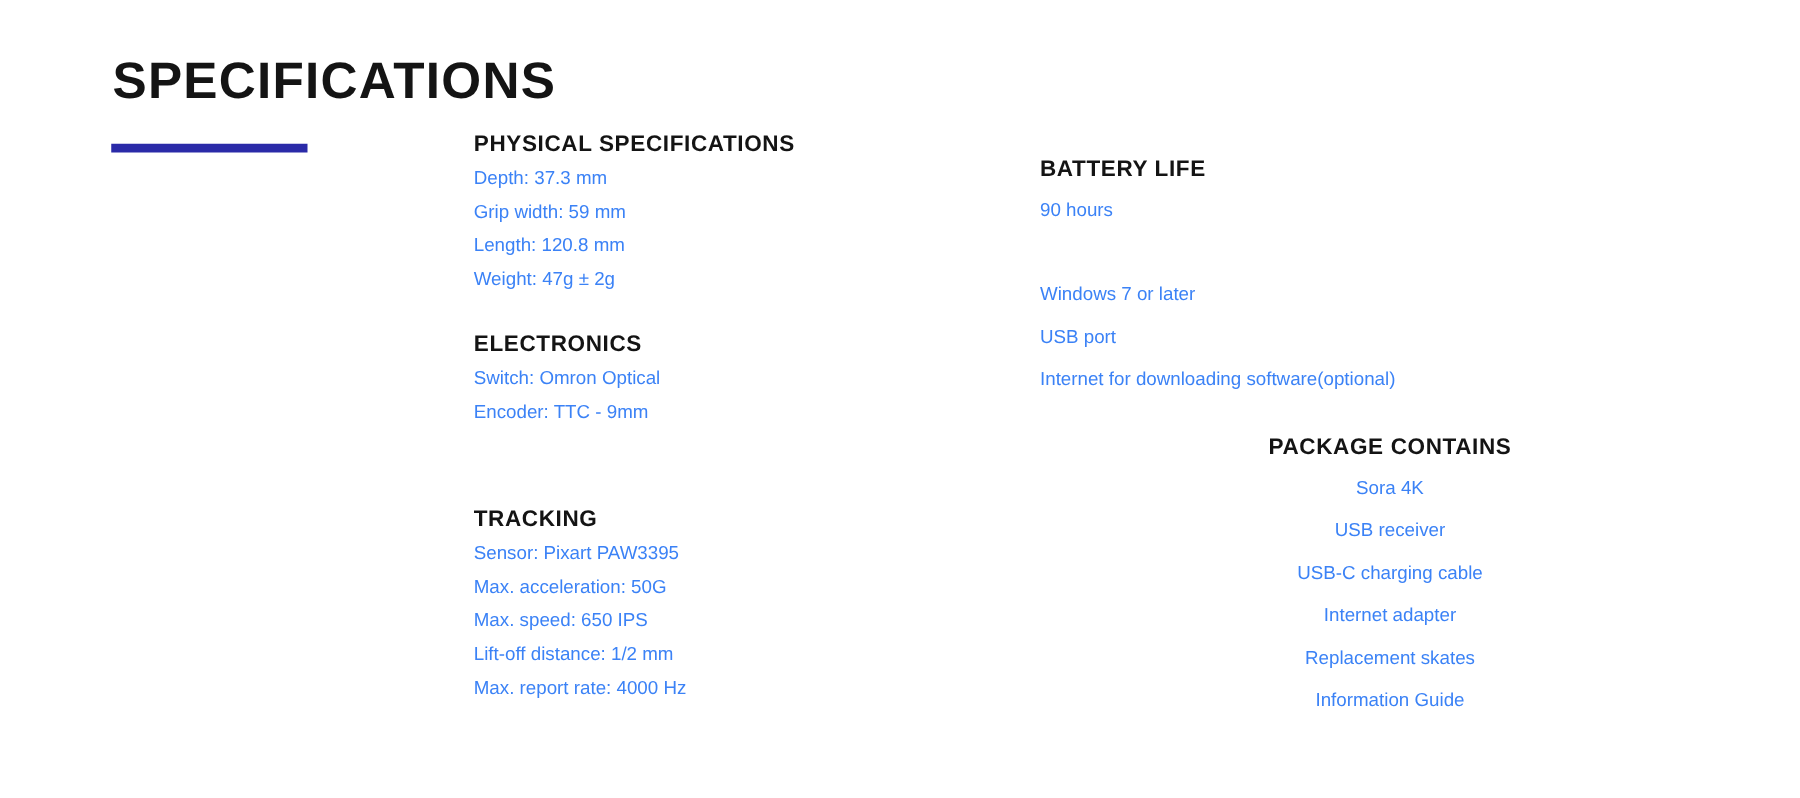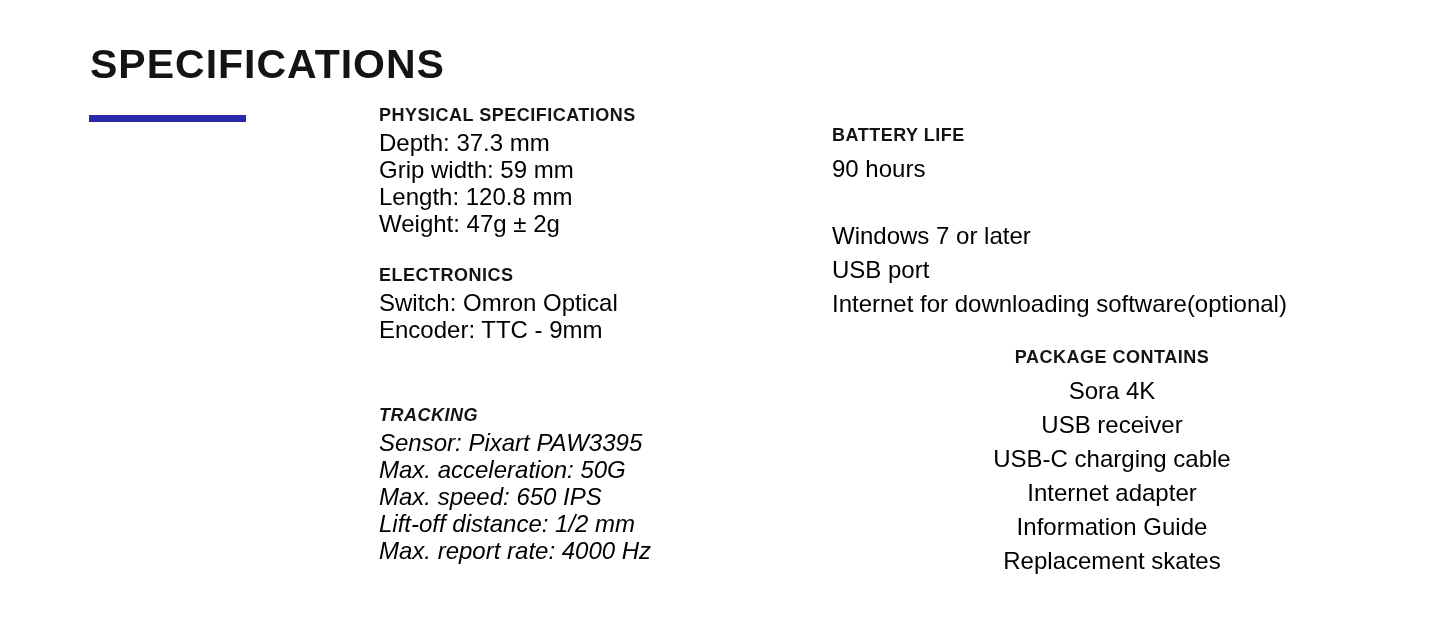--- a/index.html
+++ b/index.html
@@ -41,30 +41,30 @@
   }
   .col-left  { left: 379px; width: 430px; }
   .col-right { left: 832px; width: 560px; margin-top: 16px; }
   .section-heading {
     font-weight: 700;
     letter-spacing: 0.5px;
     color: #141414;
     font-size: 18px;
   }
   .spec-line {
-    font-size: 24px;
-    color: #000000;
+    font-size: 15px;
+    color: #3b82f6;
   }
   .col-left .section-heading,
   .col-left .spec-line  { line-height: 27px; }
   .col-right .section-heading,
   .col-right .spec-line { line-height: 34px; }
 
   .col-left  .section + .section { margin-top: 25px; }
-  .col-left  .section.gap-large  { margin-top: 59px; font-style: italic; }
+  .col-left  .section.gap-large  { margin-top: 59px; }
   .col-right .section + .section { margin-top: 33px; }
   .col-right .section.gap-small  { margin-top: 19px; text-align: center; }
 </style>
 </head>
 <body>
 
 <div class="page">
 
   <h1 class="page-title">SPECIFICATIONS</h1>
   <div class="accent-bar"></div>
@@ -108,19 +108,19 @@
       <div class="spec-line">USB port</div>
       <div class="spec-line">Internet for downloading software(optional)</div>
     </div>
 
     <div class="section gap-small">
       <div class="section-heading">PACKAGE CONTAINS</div>
       <div class="spec-line">Sora 4K</div>
       <div class="spec-line">USB receiver</div>
       <div class="spec-line">USB-C charging cable</div>
       <div class="spec-line">Internet adapter</div>
+      <div class="spec-line">Replacement skates</div>
       <div class="spec-line">Information Guide</div>
-      <div class="spec-line">Replacement skates</div>
     </div>
 
   </div>
 
 </div>
 
 </body></html>

